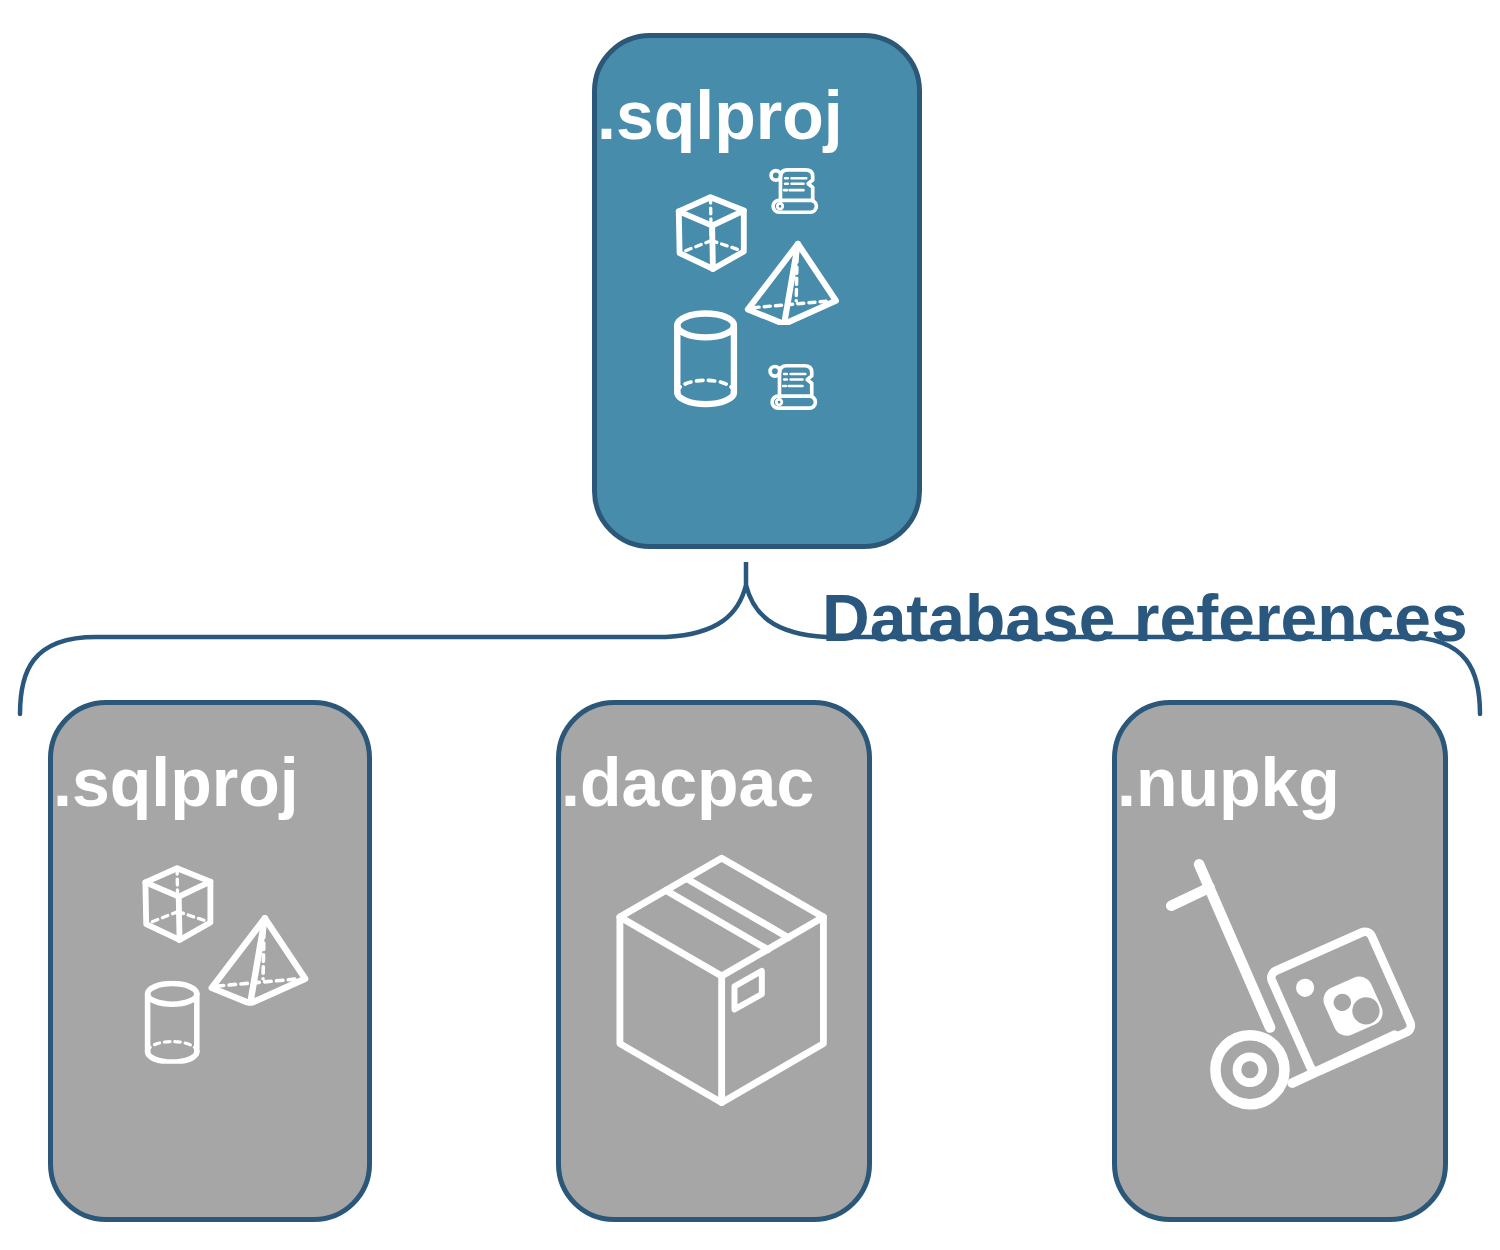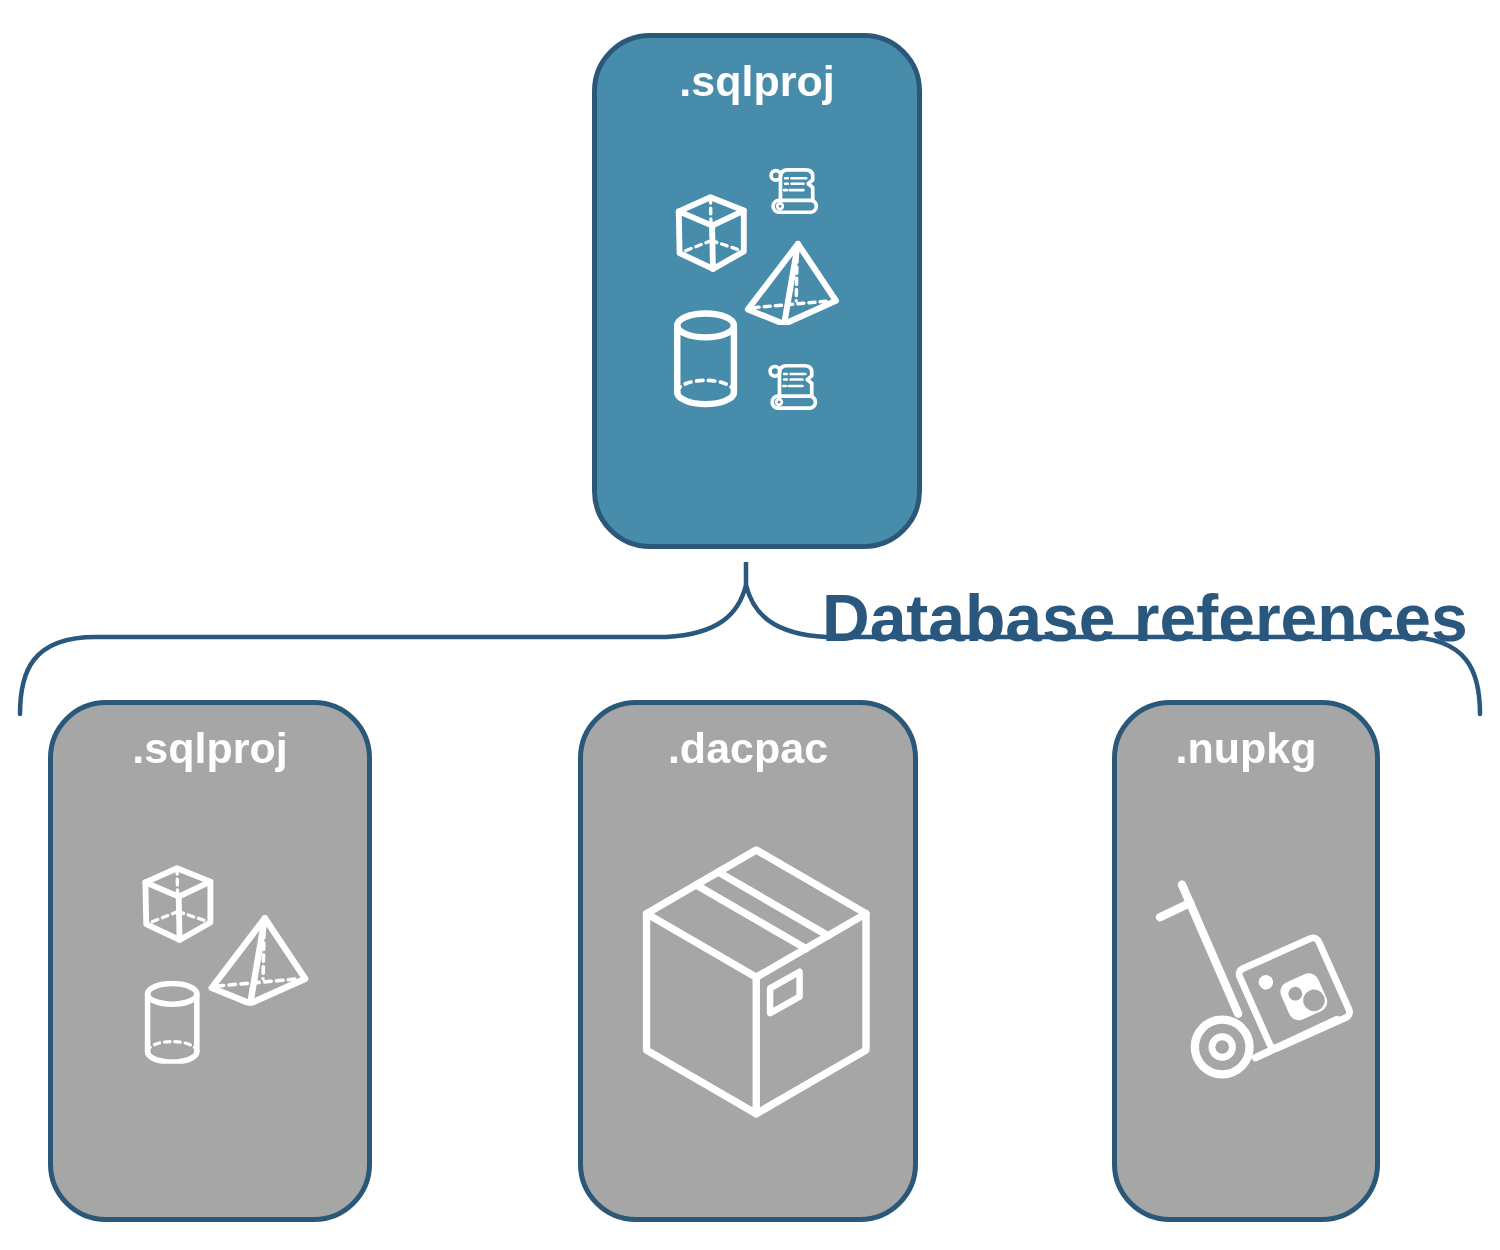--- a/index.html
+++ b/index.html
@@ -13,26 +13,26 @@
   }
   *{box-sizing:border-box;margin:0;padding:0}
   html,body{background:var(--background);}
   body{font-family:"Liberation Sans","DejaVu Sans",sans-serif;}
   .canvas{position:relative;width:1500px;height:1250px;background:var(--background);overflow:hidden;}
 
   .node{position:absolute;border:5px solid var(--node-border);border-radius:58px;}
   .node-root{left:592px;top:33px;width:330px;height:516px;background:var(--accent-fill);}
   .node-child{top:700px;width:324px;height:522px;background:var(--gray-fill);}
   .node-child-1{left:48px;}
-  .node-child-2{left:578px;width:340px;}
-  .node-child-3{left:1112px;width:268px;}
+  .node-child-2{left:556px;width:316px;}
+  .node-child-3{left:1112px;width:336px;}
 
   .node-title{
-    display:block;width:100%;text-align:center;
-    padding-top:20px;font-size:43px;line-height:1.1;font-weight:700;
+    display:block;width:100%;text-align:left;
+    padding-top:40px;font-size:68px;line-height:1.1;font-weight:700;
     color:var(--title-color);letter-spacing:0px;
   }
   .icon-layer{position:absolute;left:0;top:0;width:100%;height:100%;color:var(--icon-stroke);}
 
   .brace-layer{position:absolute;left:0;top:0;width:1500px;height:1250px;pointer-events:none;}
   .brace-path{stroke:var(--connector-color);stroke-width:4.5;fill:none;stroke-linecap:round;}
 
   .edge-label{
     position:absolute;left:822px;top:580px;
     font-size:66px;font-weight:700;color:var(--connector-color);

